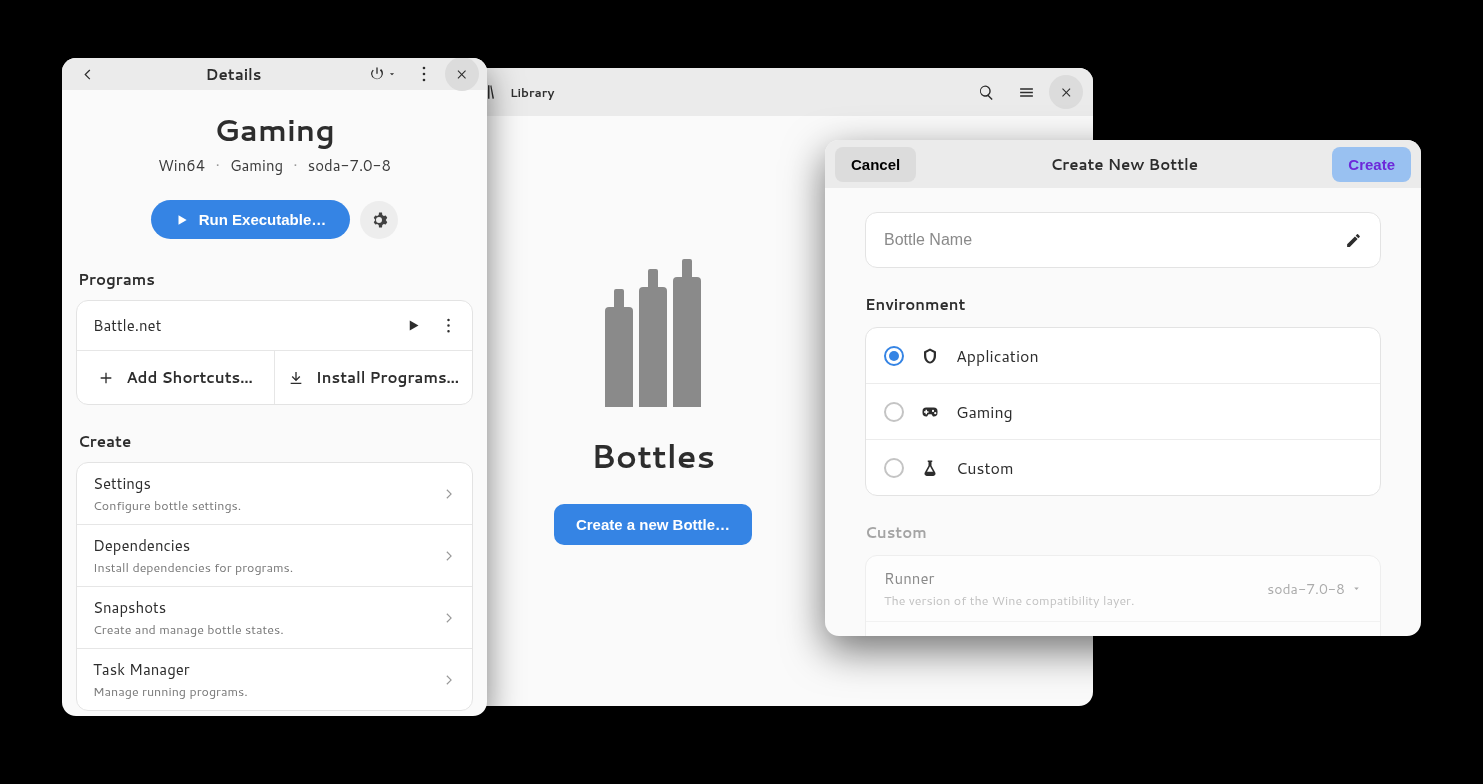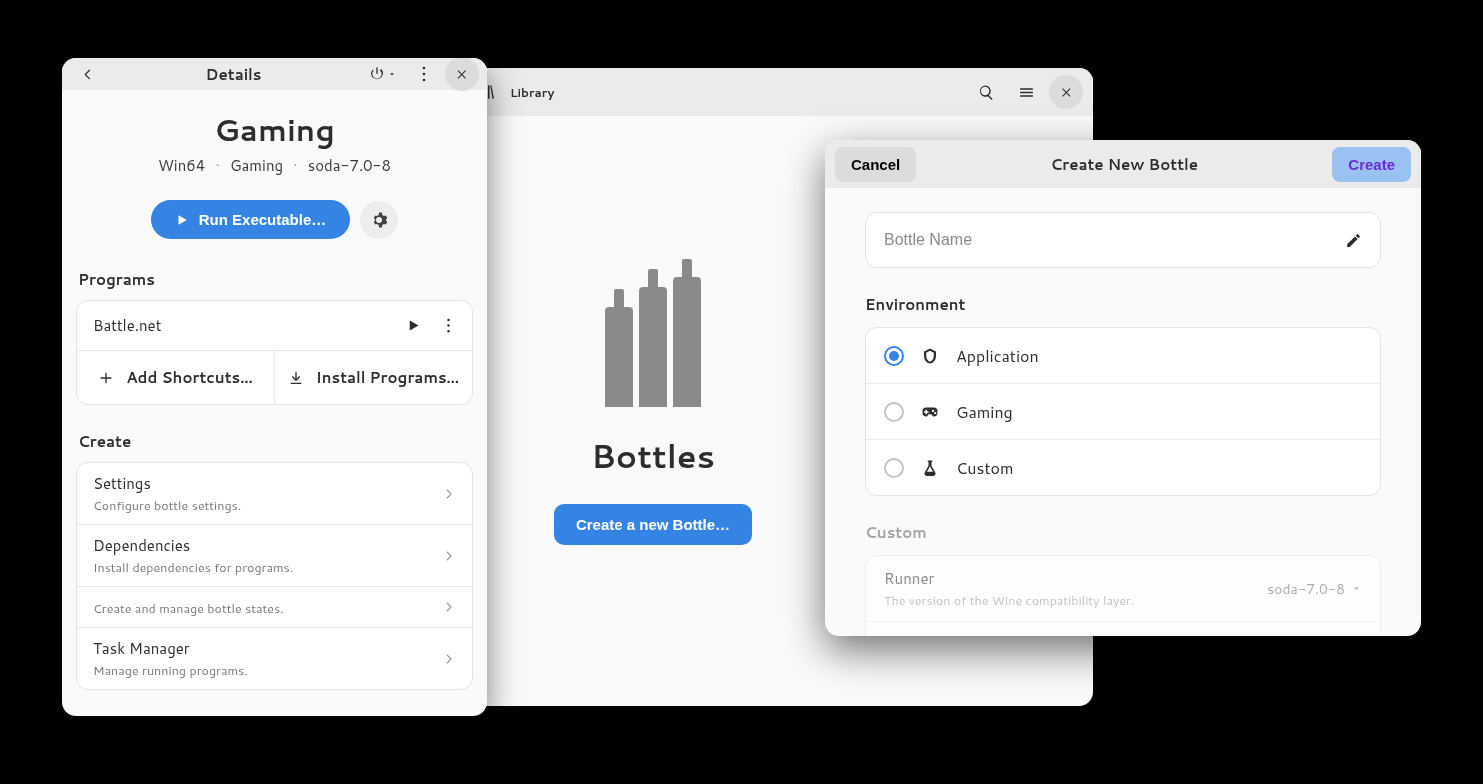--- a/index.html
+++ b/index.html
@@ -385,20 +385,21 @@
           <div class="option-sub">Install dependencies for programs.</div>
         </div>
         <span class="chev">
           <svg width="14" height="14" viewBox="0 0 24 24">
               <path fill="currentColor" d="M9 4l8 8-8 8-1.4-1.4L14.2 12 7.6 5.4z"></path>
             </svg>
         </span>
       </div>
       <div class="option-row">
         <div class="option-text">
+          <div class="option-title">Snapshots</div>
           <div class="option-sub">Create and manage bottle states.</div>
         </div>
         <span class="chev">
           <svg width="14" height="14" viewBox="0 0 24 24">
               <path fill="currentColor" d="M9 4l8 8-8 8-1.4-1.4L14.2 12 7.6 5.4z"></path>
             </svg>
         </span>
       </div>
       <div class="option-row">
         <div class="option-text">

